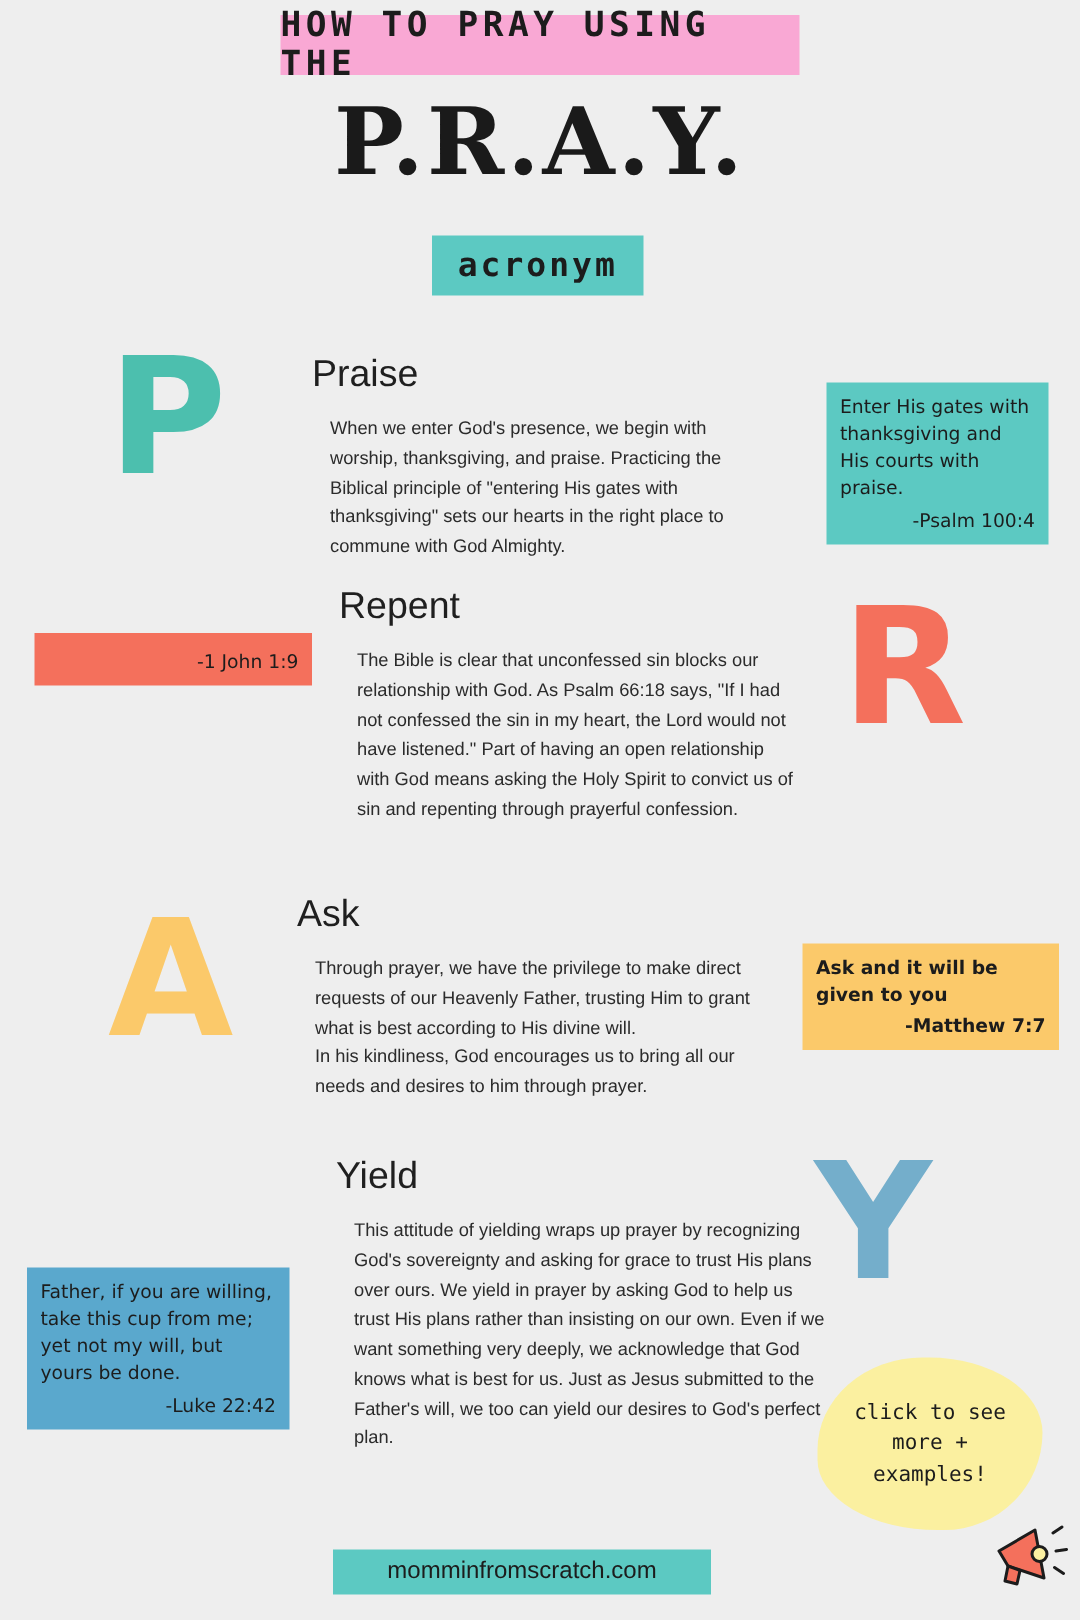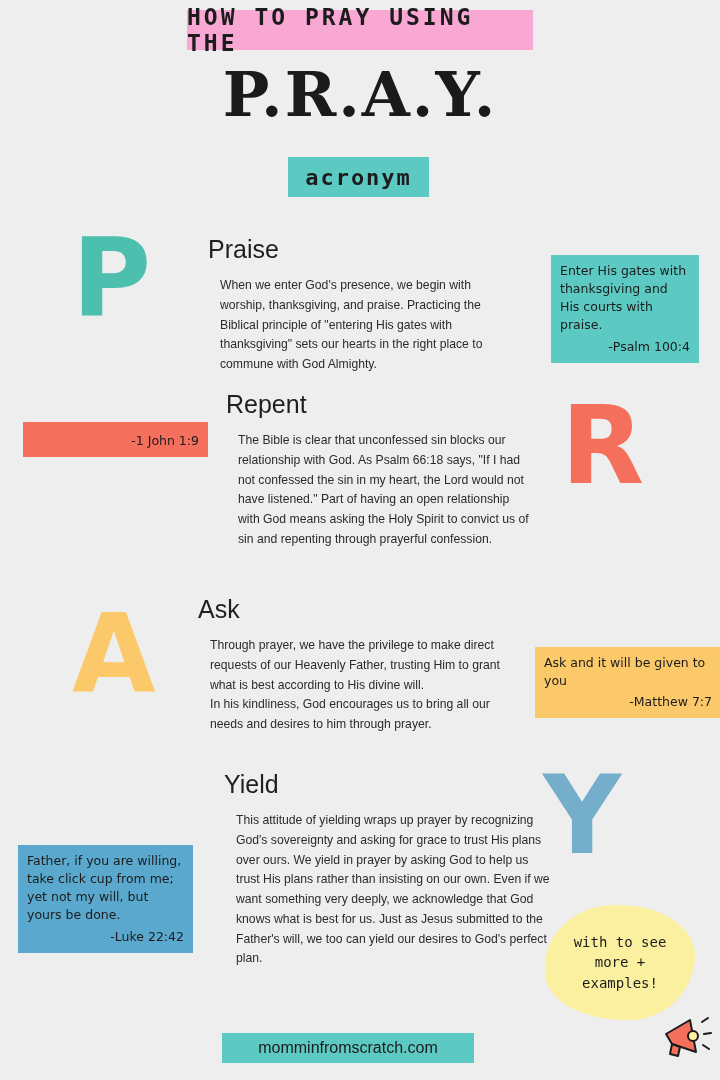--- a/index.html
+++ b/index.html
@@ -210,41 +210,41 @@
 </div>
 
 <div class="letter letter-a" style="left:72px; top:600px;">A</div>
 
 <div class="section" style="left:198px; top:595px; width:320px;">
   <h2 class="section-title">Ask</h2>
   <p class="section-body" style="white-space: pre-line;">Through prayer, we have the privilege to make direct requests of our Heavenly Father, trusting Him to grant what is best according to His divine will.
 In his kindliness, God encourages us to bring all our needs and desires to him through prayer.</p>
 </div>
 
-<div class="verse verse-yellow" style="left:535px; top:647px; width:186px;">
+<div class="verse verse-yellow" style="left:535px; top:629px; width:171px;font-weight:bold;">
   <span>Ask and it will be given to you</span>
   <span class="ref">-Matthew 7:7</span>
 </div>
 
 <div class="letter letter-y" style="left:543px; top:762px;">Y</div>
 
 <div class="section" style="left:224px; top:770px; width:340px;">
   <h2 class="section-title">Yield</h2>
   <p class="section-body">This attitude of yielding wraps up prayer by recognizing God's sovereignty and asking for grace to trust His plans over ours. We yield in prayer by asking God to help us trust His plans rather than insisting on our own. Even if we want something very deeply, we acknowledge that God knows what is best for us. Just as Jesus submitted to the Father's will, we too can yield our desires to God's perfect plan.</p>
 </div>
 
 <div class="verse verse-blue" style="left:18px; top:845px; width:175px;">
-  <span>Father, if you are willing, take click cup from me; yet not my will, but yours be done.</span>
+  <span>Father, if you are willing, take this cup from me; yet not my will, but yours be done.</span>
   <span class="ref">-Luke 22:42</span>
 </div>
 
 <div class="cta-wrap">
   <div class="cta-blob"></div>
   <div class="cta-text">
-    <span>with to see</span>
+    <span>click to see</span>
     <span>more +</span>
     <span>examples!</span>
   </div>
 </div>
 
 <svg class="megaphone" viewBox="0 0 52 48">
   <path d="M6 22 L30 8 L36 40 L12 32 Z" fill="#f4705c" stroke="#1c1c1c" stroke-width="2" stroke-linejoin="round"></path>
   <path d="M12 32 L10 42 L18 44 L20 35 Z" fill="#f4705c" stroke="#1c1c1c" stroke-width="2" stroke-linejoin="round"></path>
   <circle cx="33" cy="24" r="5" fill="#fbf0a0" stroke="#1c1c1c" stroke-width="2"></circle>
   <path d="M42 10 L48 6 M44 22 L51 21 M43 33 L49 37" stroke="#1c1c1c" stroke-width="2" stroke-linecap="round" fill="none"></path>

